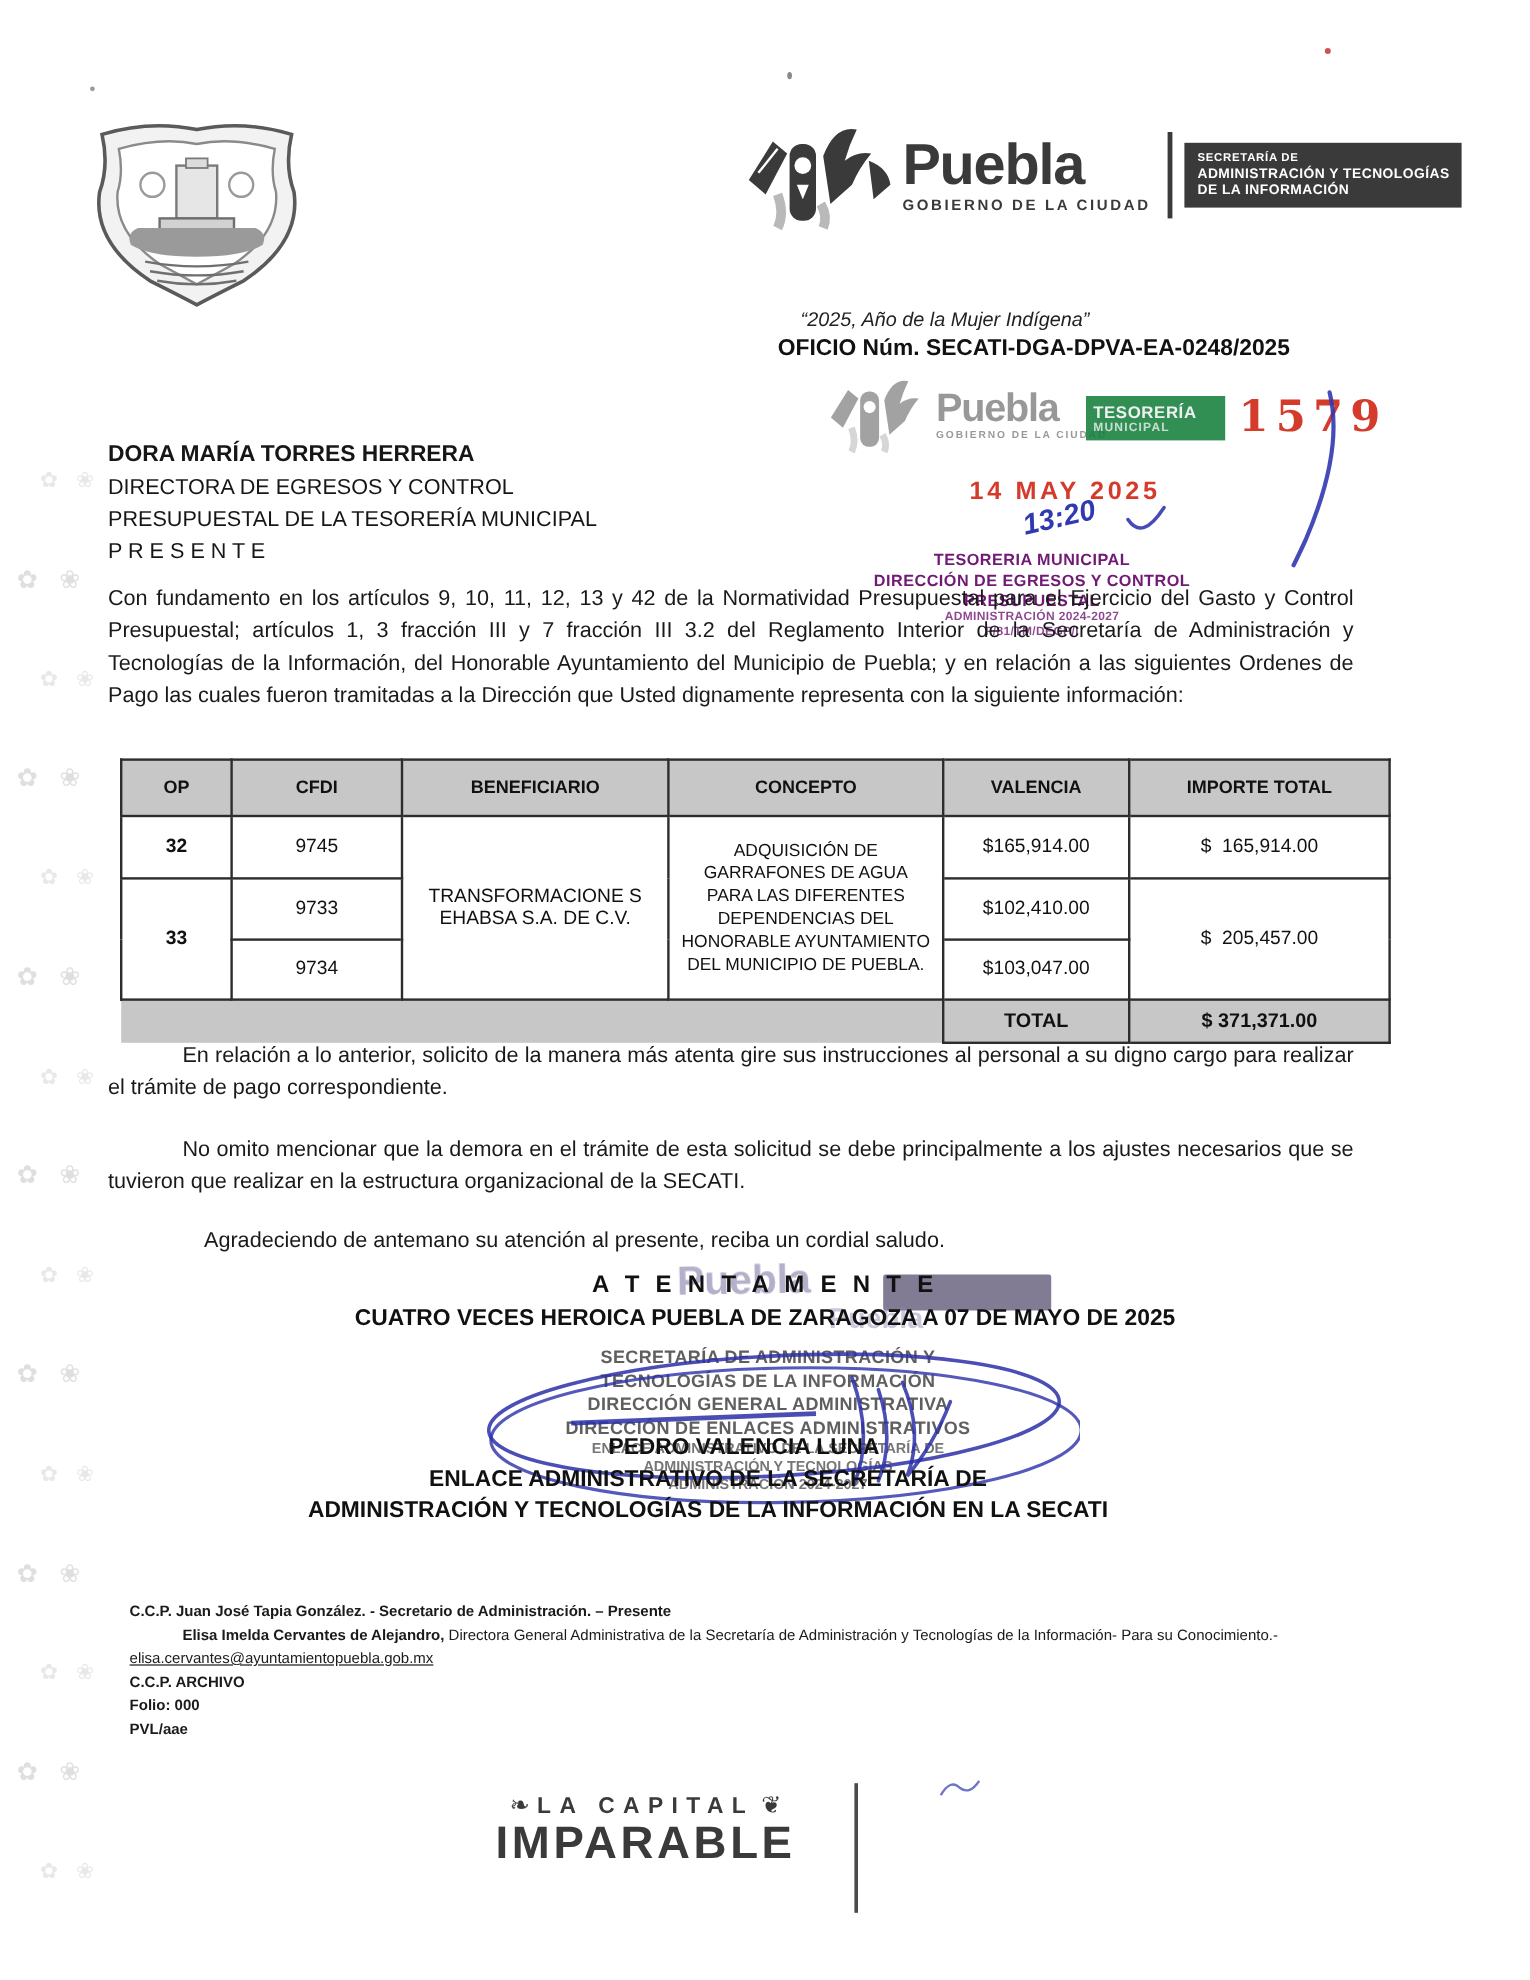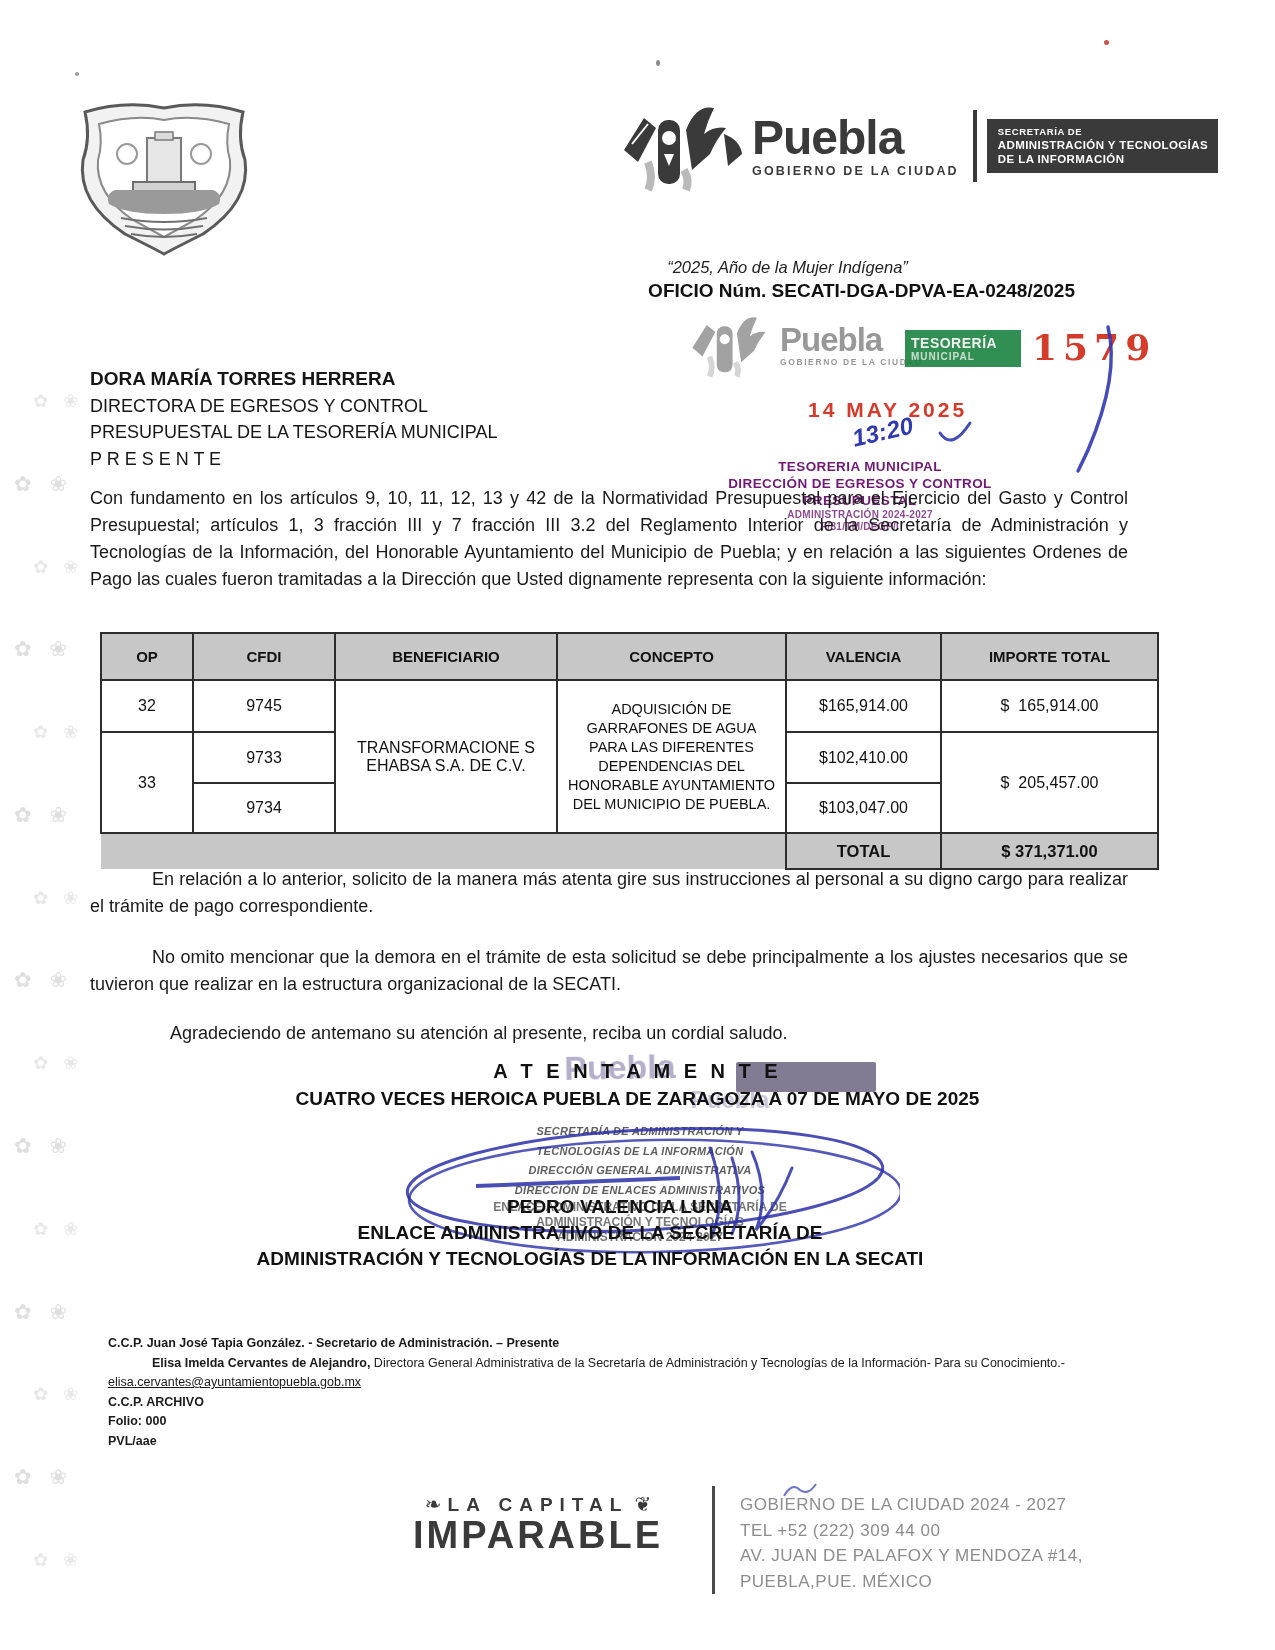--- a/index.html
+++ b/index.html
@@ -63,21 +63,21 @@
   .optable{position:absolute;left:100px;top:632px;border-collapse:collapse;
     font-size:16px;color:#111;}
   .optable th,.optable td{border:2px solid #2d2d2d;padding:2px 6px;text-align:center;vertical-align:middle;}
   .optable th{background:#c7c7c7;font-size:15px;font-weight:700;height:41px;}
   .optable .c-op{width:78px;}
   .optable .c-cfdi{width:128px;}
   .optable .c-ben{width:208px;}
   .optable .c-con{width:215px;}
   .optable .c-imp{width:141px;}
   .optable .c-tot{width:203px;}
-  .optable td.op{font-weight:400;}
+  .optable td.op{font-weight:700;}
   .optable td.ben{font-size:16px;padding:0 20px;}
   .optable td.con{font-size:14.5px;line-height:19px;padding:4px 8px;}
   .optable td.r1{height:46px;}
   .optable td.r2{height:45px;}
   .optable td.r3{height:44px;}
   .optable td.ghost{border:none;background:transparent;}
   .optable tr.totalrow td{background:#c7c7c7;font-weight:700;height:30px;font-size:16.5px;}
   
   .atent-wrap{position:absolute;left:0;top:1060px;width:1275px;text-align:center;}
   .atent{font-weight:800;font-size:20px;letter-spacing:4px;color:#111;}
@@ -86,21 +86,21 @@
   .purple-logo{position:absolute;left:470px;top:1048px;width:300px;height:46px;
     color:#7a6fa0;font-weight:800;font-size:34px;opacity:.55;filter:blur(.4px);
     transform:rotate(-1deg);text-align:center;pointer-events:none;}
   .purple-rect{position:absolute;left:736px;top:1062px;width:140px;height:30px;
     background:#5d5676;opacity:.78;border-radius:2px;pointer-events:none;}
   .purple-logo2{position:absolute;left:600px;top:1086px;width:260px;height:30px;
     color:#8d84b0;font-weight:800;font-size:24px;opacity:.45;filter:blur(.5px);
     text-align:center;pointer-events:none;}
   .sig-stamp{position:absolute;left:320px;top:1122px;width:640px;text-align:center;
     color:#5f5f5f;font-weight:700;pointer-events:none;}
-  .sig-stamp .l{font-size:11px;line-height:19.5px;letter-spacing:.3px;font-style:italic;}
+  .sig-stamp .l{font-size:15px;line-height:19.5px;letter-spacing:.3px;}
   .sig-stamp .s{font-size:12px;line-height:15px;opacity:.85;}
   .sig-ink{position:absolute;left:380px;top:1108px;pointer-events:none;}
   .signer{position:absolute;left:0;top:1196px;width:1240px;text-align:center;
     font-weight:800;font-size:19px;color:#111;}
   .signer-title{position:absolute;left:0;top:1220px;width:1180px;text-align:center;
     font-weight:800;font-size:19px;line-height:26px;color:#111;}
   
   .ccp{position:absolute;left:108px;top:1334px;font-size:12.5px;line-height:19.5px;color:#1a1a1a;}
   .ccp b{font-weight:800;}
   .ccp .indent{padding-left:44px;}
@@ -304,20 +304,14 @@
   <svg class="fsquiggle" width="40" height="24" viewBox="0 0 40 24">
     <path d="M4 18 Q12 4 20 12 Q28 18 36 6" fill="none" stroke="#3139b0" stroke-width="2" opacity=".7"></path>
   </svg>
   <div class="flogo">
     <div>
       <span class="wings">❧</span><span class="l1">LA CAPITAL</span><span class="wings">❦</span>
     </div>
     <div class="l2">IMPARABLE</div>
   </div>
   <div class="fdivider"></div>
-  <div class="fcontact">
-    <div>GOBIERNO DE LA CIUDAD 2024 - 2027</div>
-    <div>TEL +52 (222) 309 44 00</div>
-    <div>AV. JUAN DE PALAFOX Y MENDOZA #14,</div>
-    <div>PUEBLA,PUE. MÉXICO</div>
-  </div>
 
 </div>
 
 </body></html>

